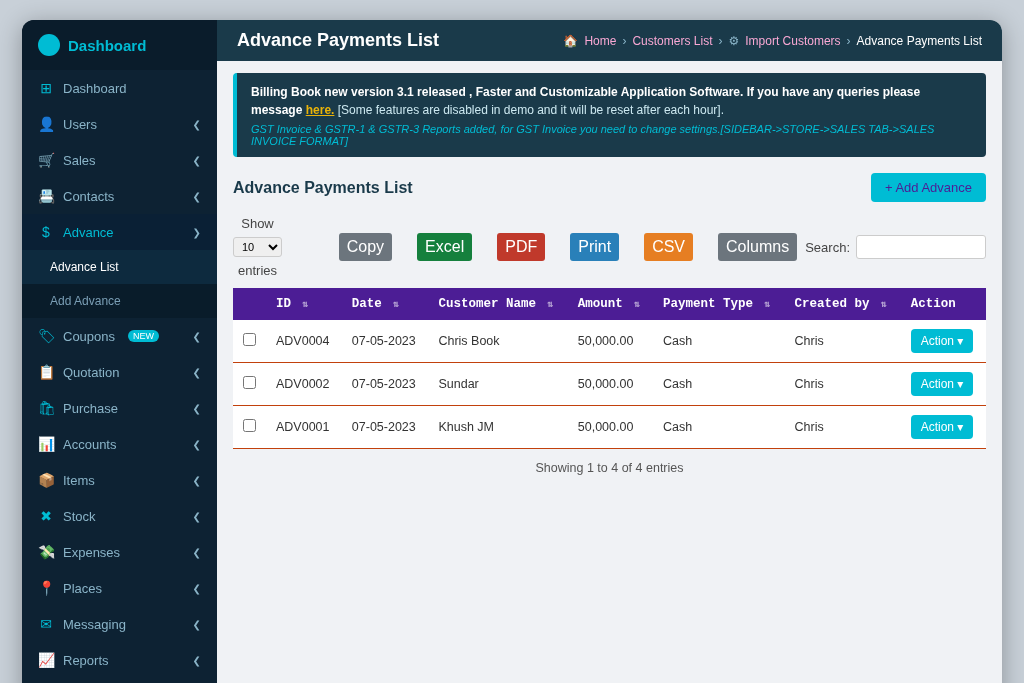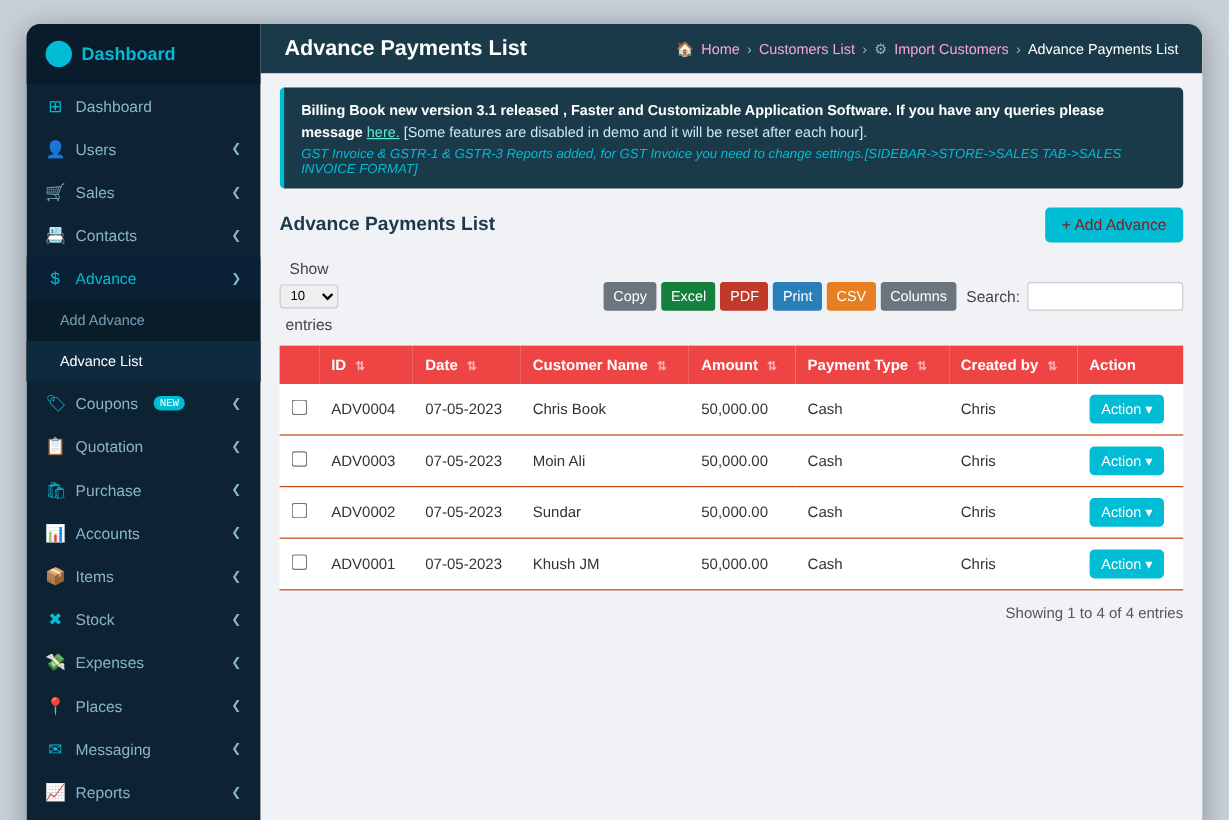--- a/index.html
+++ b/index.html
@@ -91,21 +91,20 @@
       color: #fff;
       background: #0d2a3e;
     }
     .badge-new {
       background: #00bcd4;
       color: #fff;
       font-size: 9px;
       padding: 1px 5px;
       border-radius: 8px;
       margin-left: 4px;
-      font-family: Liberation Mono, monospace;
     }
     
     .main {
       flex: 1;
       display: flex;
       flex-direction: column;
       overflow: auto;
     }
     
     .topbar {
@@ -140,21 +139,21 @@
       margin: 12px 16px 0 16px;
       padding: 10px 14px;
       border-radius: 4px;
     }
     .alert-text {
       color: #cce8f0;
       font-size: 12px;
       line-height: 1.5;
     }
     .alert-text strong { color: #fff; }
-    .alert-link { color: #5eead4; text-decoration: underline; cursor: pointer; }
+    .alert-link { color: #eab308; text-decoration: underline; cursor: pointer; font-weight: bold; }
     .alert-gst {
       color: #00bcd4;
       font-size: 11px;
       margin-top: 4px;
       font-style: italic;
     }
     
     .content {
       padding: 16px;
       flex: 1;
@@ -165,21 +164,21 @@
       justify-content: space-between;
       margin-bottom: 14px;
     }
     .content-title {
       font-size: 16px;
       font-weight: bold;
       color: #1a3a4a;
     }
     .btn-add {
       background: #00bcd4;
-      color: #7f1d1d;
+      color: #4c1d95;
       border: none;
       padding: 7px 14px;
       border-radius: 4px;
       cursor: pointer;
       font-size: 13px;
     }
     
     .table-controls {
       display: flex;
       align-items: center;
@@ -203,22 +202,23 @@
     .table-buttons {
       display: flex;
       align-items: center;
       gap: 4px;
     }
     .tbl-btn {
       padding: 5px 8px;
       border: none;
       border-radius: 3px;
       cursor: pointer;
-      font-size: 12px;
-      color: #fff;
+      font-size: 16px;
+      color: #fff;
+      margin-left: 21px;
     }
     .tbl-btn.copy { background: #6c757d; }
     .tbl-btn.excel { background: #15803d; }
     .tbl-btn.pdf { background: #c0392b; }
     .tbl-btn.print { background: #2980b9; }
     .tbl-btn.csv { background: #e67e22; }
     .tbl-btn.columns { background: #6c757d; }
     .search-box {
       display: flex;
       align-items: center;
@@ -234,22 +234,23 @@
       width: 130px;
     }
     
     .data-table {
       width: 100%;
       border-collapse: collapse;
       background: #fff;
       font-size: 12.5px;
     }
     .data-table thead tr {
-      background: #ef4444;
-      color: #fff;
+      background: #4c1d95;
+      color: #fff;
+      font-family: Liberation Mono, monospace;
     }
     .data-table thead th {
       padding: 9px 10px;
       text-align: left;
       font-weight: 600;
       white-space: nowrap;
     }
     .data-table thead th .sort-icon {
       display: inline-block;
       margin-left: 4px;
@@ -276,21 +277,21 @@
       cursor: pointer;
       font-size: 12px;
       display: inline-flex;
       align-items: center;
       gap: 4px;
     }
     
     .pagination-row {
       display: flex;
       align-items: center;
-      justify-content: flex-end;
+      justify-content: center;
       margin-top: 12px;
       font-size: 12.5px;
       color: #555;
     }
     .pagination {
       display: flex;
       align-items: center;
       gap: 4px;
     }
     .page-btn {
@@ -348,28 +349,28 @@
     </div>
 
     <div class="sidebar-item active-section">
       <div class="sidebar-item-left">
         <span class="sidebar-icon">$</span>
         <span>Advance</span>
       </div>
       <span class="sidebar-chevron">❯</span>
     </div>
     <div class="sidebar-sub">
+      <div class="sidebar-item active">
+        <div class="sidebar-item-left">
+          <span>Advance List</span>
+        </div>
+      </div>
       <div class="sidebar-item">
         <div class="sidebar-item-left">
           <span>Add Advance</span>
-        </div>
-      </div>
-      <div class="sidebar-item active">
-        <div class="sidebar-item-left">
-          <span>Advance List</span>
         </div>
       </div>
     </div>
 
     <div class="sidebar-item">
       <div class="sidebar-item-left">
         <span class="sidebar-icon">🏷</span>
         <span>Coupons</span>
         <span class="badge-new">NEW</span>
       </div>
@@ -513,32 +514,20 @@
             <th>Created by <span class="sort-icon">⇅</span></th>
             <th>Action</th>
           </tr>
         </thead>
         <tbody id="table-body">
         <tr>
     <td class="checkbox-col"><input type="checkbox" style=""></td>
     <td>ADV0004</td>
     <td>07-05-2023</td>
     <td>Chris Book</td>
-    <td>50,000.00</td>
-    <td>Cash</td>
-    <td>Chris</td>
-    <td>
-      <button class="action-btn">Action ▾</button>
-    </td>
-  </tr>
-            <tr>
-    <td class="checkbox-col"><input type="checkbox" style=""></td>
-    <td>ADV0003</td>
-    <td>07-05-2023</td>
-    <td>Moin Ali</td>
     <td>50,000.00</td>
     <td>Cash</td>
     <td>Chris</td>
     <td>
       <button class="action-btn">Action ▾</button>
     </td>
   </tr>
             <tr>
     <td class="checkbox-col"><input type="checkbox" style=""></td>
     <td>ADV0002</td>

